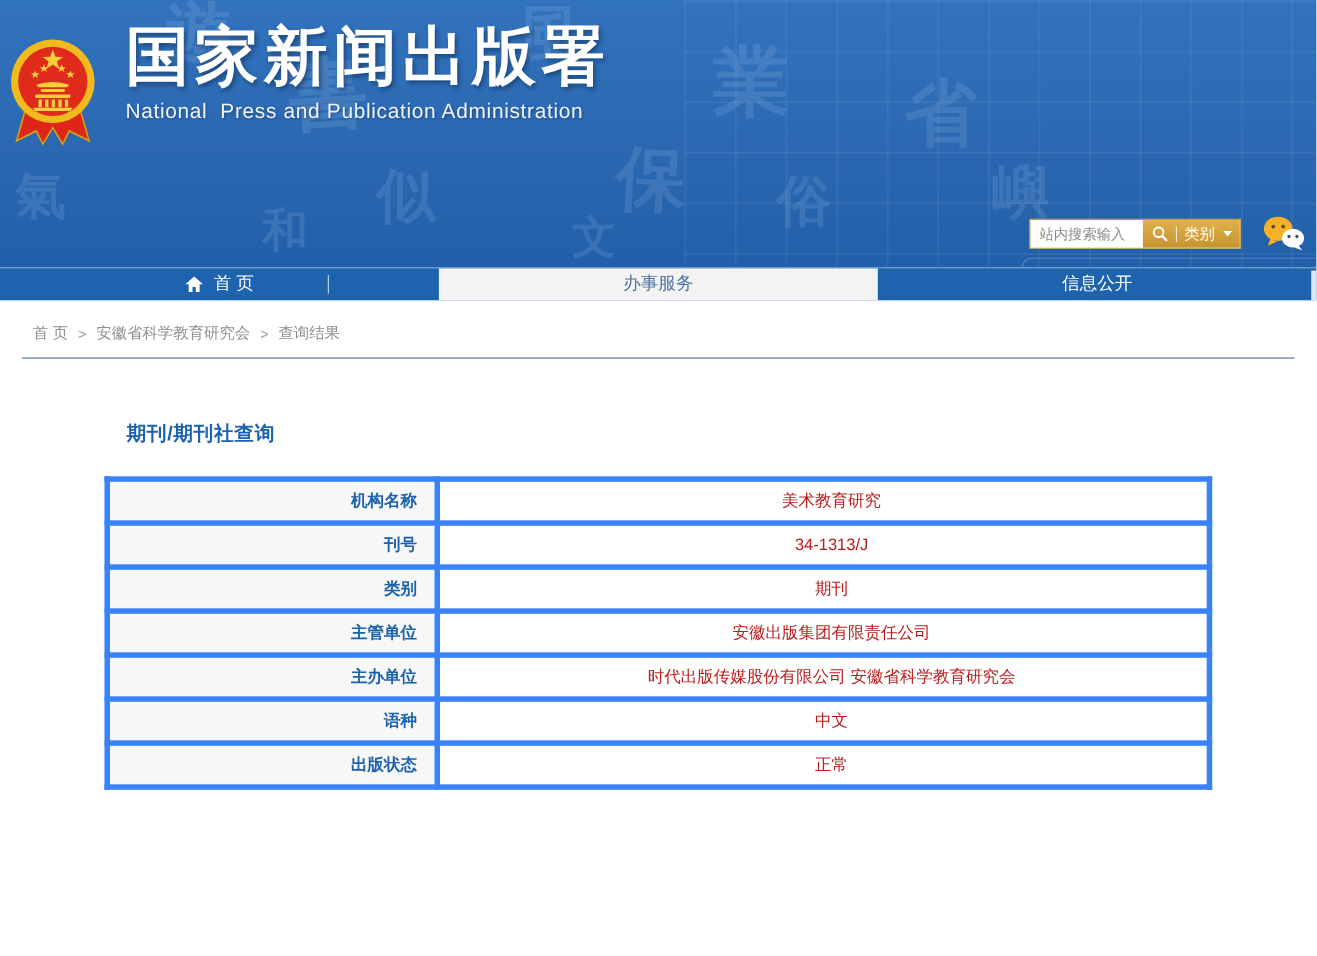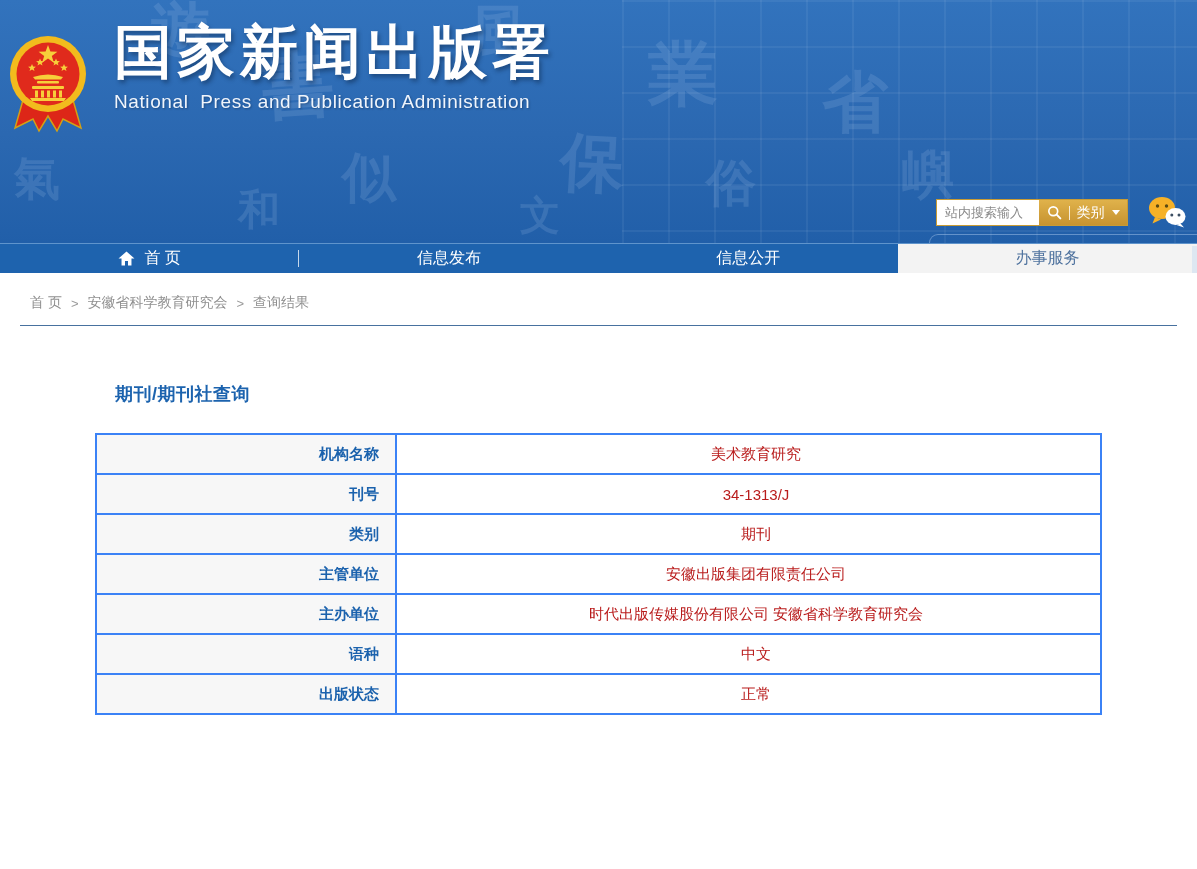--- a/index.html
+++ b/index.html
@@ -51,21 +51,21 @@
   
   .breadcrumb { display:flex; align-items:center; gap:9px; padding:21px 0 0 30px;
     font-size:14px; color:#8f8f8f; }
   .crumb { color:#8f8f8f; cursor:pointer; }
   .crumb-sep { color:#9a9a9a; font-size:13px; }
   .breadcrumb-rule { margin:13px 20px 0 20px; border-top:1px solid #48719f; height:0; }
 
   
   .section-title { margin:56px 0 0 115px; font-size:18px; font-weight:bold; color:#1c63ae; letter-spacing:0.5px; }
   .result-table { margin:27px 0 0 95px; width:1007px; border-collapse:collapse; }
-  .result-table th, .result-table td { border:2px solid #3b82f6; height:40px; font-size:15px; }
+  .result-table th, .result-table td { border:5px solid #3b82f6; height:40px; font-size:15px; }
   .result-table th { width:300px; background:#f7f7f7; color:#1b62ad; font-weight:bold;
     text-align:right; padding-right:16px; }
   .result-table td { padding-left:16px; color:#b91c1c; text-align:center; background:#fff; }
 </style>
 </head>
 <body>
 
 <div class="page">
 
   <header class="site-header">
@@ -147,28 +147,25 @@
 
   <nav class="main-nav">
     <div class="nav-item">
       <span style="display:flex;">
         <svg width="17" height="15" viewBox="0 0 18 16">
           <path d="M9 0.5 L17.5 8 H14.3 V15.5 H10.6 V10.6 H7.4 V15.5 H3.7 V8 H0.5 Z" fill="#ffffff"></path>
         </svg>
       </span>
       <span>首 页</span>
     </div>
-    <div class="nav-item">
-      <span>信息发布</span>
+    <div class="nav-item active">
+      <span>办事服务</span>
     </div>
     <div class="nav-item">
       <span>信息公开</span>
-    </div>
-    <div class="nav-item active">
-      <span>办事服务</span>
     </div>
     <span class="nav-divider"></span>
     <span class="nav-edge"></span>
   </nav>
 
   <div class="breadcrumb">
     <span class="crumb">首 页</span>
     <span class="crumb-sep">&gt;</span>
     <span class="crumb">安徽省科学教育研究会</span>
     <span class="crumb-sep">&gt;</span>

